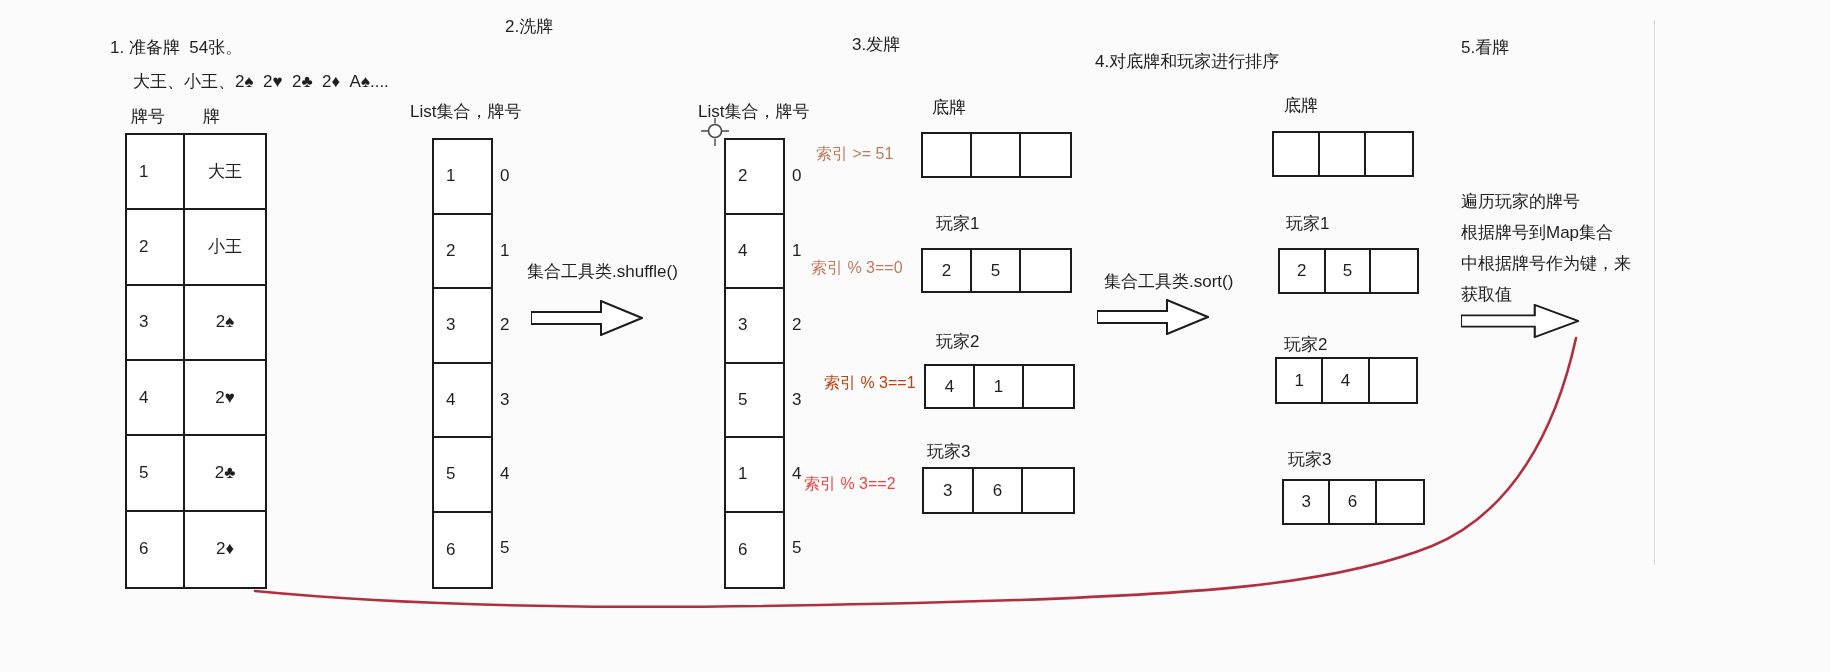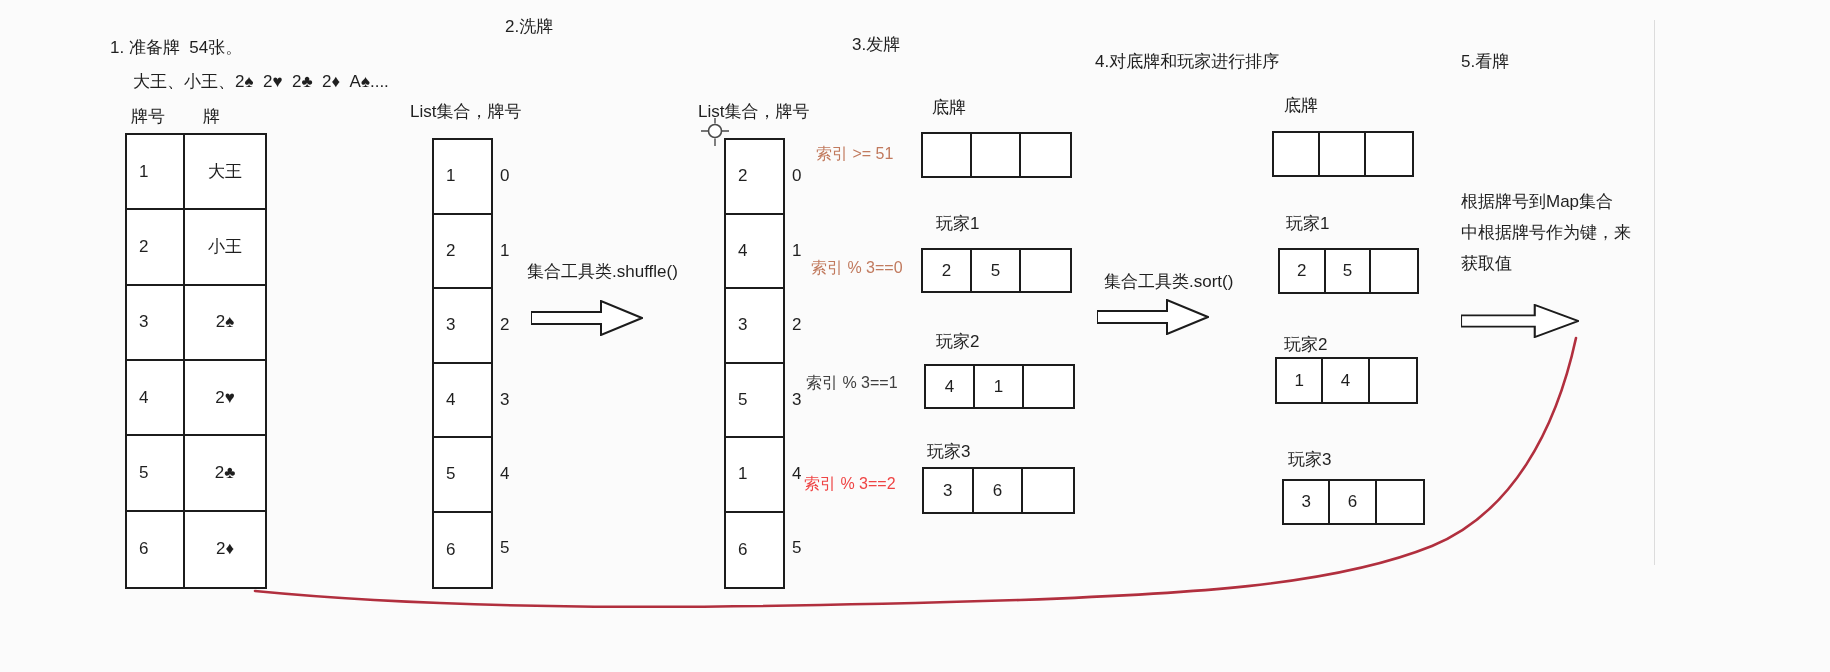--- a/index.html
+++ b/index.html
@@ -117,21 +117,21 @@
     <span class="idx" style="top:26px;">0</span>
     <span class="idx" style="top:101px;">1</span>
     <span class="idx" style="top:175px;">2</span>
     <span class="idx" style="top:250px;">3</span>
     <span class="idx" style="top:324px;">4</span>
     <span class="idx" style="top:398px;">5</span>
   </div>
 
   <div class="rule" style="left:816px;top:144px;color:#c17a5e;">索引 &gt;= 51</div>
   <div class="rule" style="left:811px;top:258px;color:#c17a5e;">索引 % 3==0</div>
-  <div class="rule" style="left:806px;top:373px;color:#404040;">索引 % 3==1</div>
+  <div class="rule" style="left:824px;top:373px;color:#c2410c;">索引 % 3==1</div>
   <div class="rule" style="left:804px;top:474px;color:#ef4444;">索引 % 3==2</div>
 
   <div class="abs txt" style="left:932px;top:96px;">底牌</div>
   <div class="hbox" style="left:921px;top:132px;width:147px;height:42px;">
     <div class="c"></div>
     <div class="c"></div>
     <div class="c last"></div>
   </div>
 
   <div class="abs txt" style="left:936px;top:212px;">玩家1</div>
@@ -185,22 +185,23 @@
     <div class="c last"></div>
   </div>
 
   <div class="abs txt" style="left:1288px;top:448px;">玩家3</div>
   <div class="hbox" style="left:1282px;top:479px;width:139px;height:42px;">
     <div class="c">3</div>
     <div class="c">6</div>
     <div class="c last"></div>
   </div>
 
-  <div class="abs txt" style="left:1461px;top:50px;">5.看牌</div>
+  <div class="abs txt" style="left:1461px;top:36px;">5.看牌</div>
   <div class="abs" style="left:1461px;top:186px;">
+    <div class="note-line">遍历玩家的牌号</div>
     <div class="note-line">根据牌号到Map集合</div>
     <div class="note-line">中根据牌号作为键，来</div>
     <div class="note-line">获取值</div>
   </div>
   <div class="block-arrow" style="left:1461px;top:304px;">
     <svg width="118" height="34" viewBox="0 0 112 36" preserveAspectRatio="none">
         <polygon points="0,12 70,12 70,1 111,18 70,35 70,24 0,24" fill="#ffffff" stroke="#1c1c1c" stroke-width="2"></polygon>
       </svg>
   </div>
 

